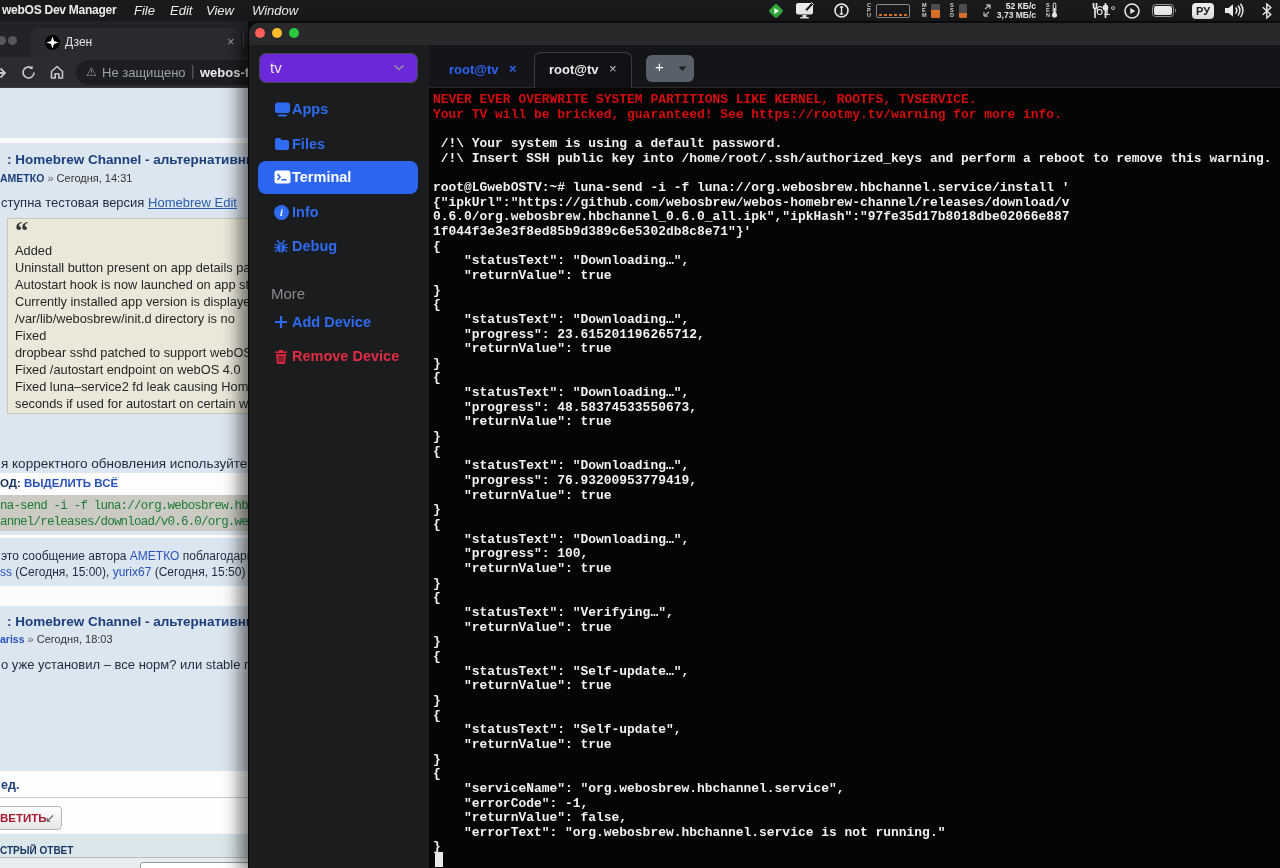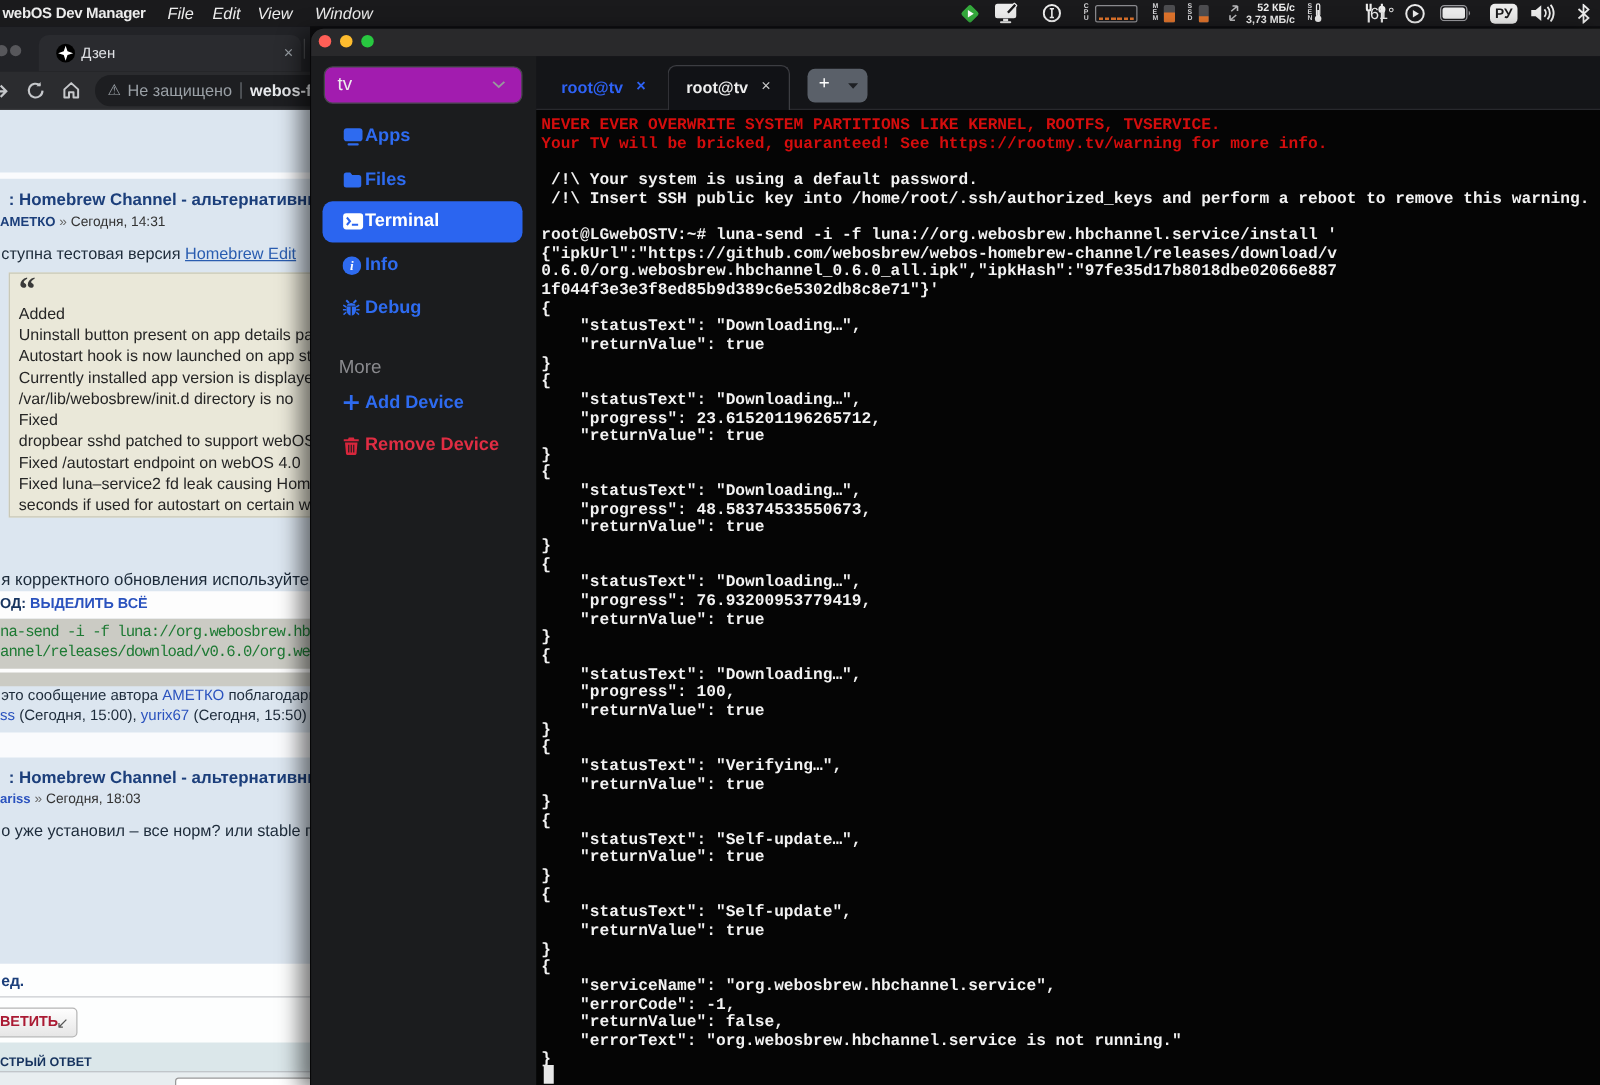--- a/index.html
+++ b/index.html
@@ -143,21 +143,21 @@
     <span class="abs nw" style="left:0;top:84px;font-size:11px;"><b style="color:#1c3f7b;font-size:10.5px;">АМЕТКО</b> <span style="color:#666;">»</span> <span style="color:#333;">Сегодня, 14:31</span></span>
     <span class="abs nw" style="left:1px;top:107px;font-size:13px;color:#1d2b3a;">ступна тестовая версия <a style="color:#2a5db0;text-decoration:underline;">Homebrew Edit</a></span>
     <div class="abs" style="left:7px;top:130px;width:260px;height:196px;background:#eae8d9;border:1px solid #c9c9b8;">
       <span class="abs" style="left:7px;top:-3px;font-size:27px;font-weight:bold;color:#3a3a3a;font-family:'Liberation Serif',serif;">“</span>
       <div class="abs nw" style="left:7px;top:22.5px;font-size:12.8px;line-height:17.1px;color:#262626;">Added<br>Uninstall button present on app details pa<br>Autostart hook is now launched on app st<br>Currently installed app version is displaye<br>/var/lib/webosbrew/init.d directory is no<br>Fixed<br>dropbear sshd patched to support webOS<br>Fixed /autostart endpoint on webOS 4.0<br>Fixed luna–service2 fd leak causing Home<br>seconds if used for autostart on certain w</div>
     </div>
     <span class="abs nw" style="left:1px;top:368px;font-size:13.5px;color:#1d2b3a;">я корректного обновления используйте</span>
     <div class="abs" style="left:0;top:385px;width:248px;height:22px;background:#fdfdfd;">
       <span class="abs nw" style="left:0;top:4px;font-size:11.5px;font-weight:bold;color:#16335e;">ОД: <span style="color:#2a52be;">ВЫДЕЛИТЬ ВСЁ</span></span>
     </div>
-    <div class="abs" style="left:0;top:407px;width:248px;height:54px;background:#cbcbc4;">
+    <div class="abs" style="left:0;top:407px;width:248px;height:36px;background:#cbcbc4;">
       <pre class="abs" style="left:0;top:3px;font-family:'Liberation Mono',monospace;font-size:12.5px;letter-spacing:-0.8px;line-height:16px;color:#1e7a34;">na-send -i -f luna://org.webosbrew.hb
 annel/releases/download/v0.6.0/org.we</pre>
     </div>
     <div class="abs" style="left:0;top:447px;width:248px;height:3px;background:#fdfdfd;"></div>
     <span class="abs nw" style="left:1px;top:461px;font-size:12px;color:#1d2b3a;">это сообщение автора <span style="color:#2a52be;">АМЕТКО</span> поблагодари</span>
     <span class="abs nw" style="left:0;top:477px;font-size:12px;color:#1d2b3a;"><span style="color:#2a52be;">ss</span> (Сегодня, 15:00), <span style="color:#2a52be;margin-top:24px;">yurix67</span> (Сегодня, 15:50)</span>
     <div class="abs" style="left:0;top:498px;width:248px;height:20px;background:#fafbfd;"></div>
     <span class="abs nw" style="left:7px;top:526px;font-size:13.5px;font-weight:bold;color:#1c3f7b;">: Homebrew Channel - альтернативны</span>
     <span class="abs nw" style="left:0;top:545px;font-size:11px;"><b style="color:#2a52be;font-size:10.5px;">ariss</b> <span style="color:#666;">»</span> <span style="color:#333;">Сегодня, 18:03</span></span>
     <span class="abs nw" style="left:1px;top:568.5px;font-size:13px;color:#1d2b3a;">о уже установил – все норм? или stable п</span>
@@ -178,21 +178,21 @@
 </div>
 
 <div id="webos">
   <div id="wtitle">
     <div style="position:absolute;left:6px;top:5px;width:10px;height:10px;border-radius:50%;background:#ff5f57;"></div>
     <div style="position:absolute;left:23px;top:5px;width:10px;height:10px;border-radius:50%;background:#febc2e;"></div>
     <div style="position:absolute;left:40px;top:5px;width:10px;height:10px;border-radius:50%;background:#28c840;"></div>
   </div>
   <div id="sidebar">
 
-    <div style="position:absolute;left:10px;top:8px;width:159px;height:30px;background:#a21caf;border:1.5px solid #47484d;border-radius:7px;text-align:center;">
+    <div style="position:absolute;left:10px;top:8px;width:159px;height:30px;background:#6d28d9;border:1.5px solid #47484d;border-radius:7px;text-align:center;">
       <span style="position:absolute;left:10px;top:5px;font-size:15px;color:#ededed;">tv</span>
       <svg style="position:absolute;right:12px;top:10px;" width="12" height="8" viewBox="0 0 12 8">
           <path d="M1.5 1.5 L6 5.6 L10.5 1.5" stroke="#98989d" stroke-width="1.5" fill="none"></path>
         </svg>
     </div>
 
     <div class="nav" style="top:82.5px;">
       <svg class="nico" width="16" height="14" viewBox="0 0 16 14">
           <path d="M1 3 a2 2 0 0 1 2-2 h3.2 l1.6 2 H13 a2 2 0 0 1 2 2 v6 a2 2 0 0 1 -2 2 H3 a2 2 0 0 1 -2-2 Z" fill="#2e6bf0"></path>
         </svg>

